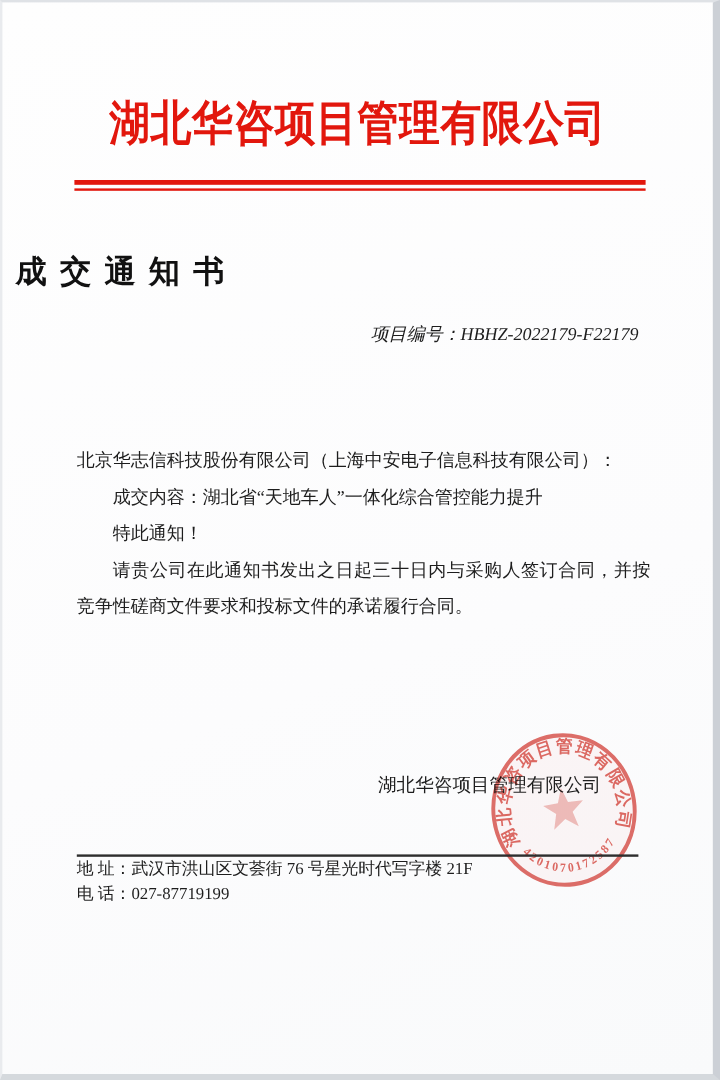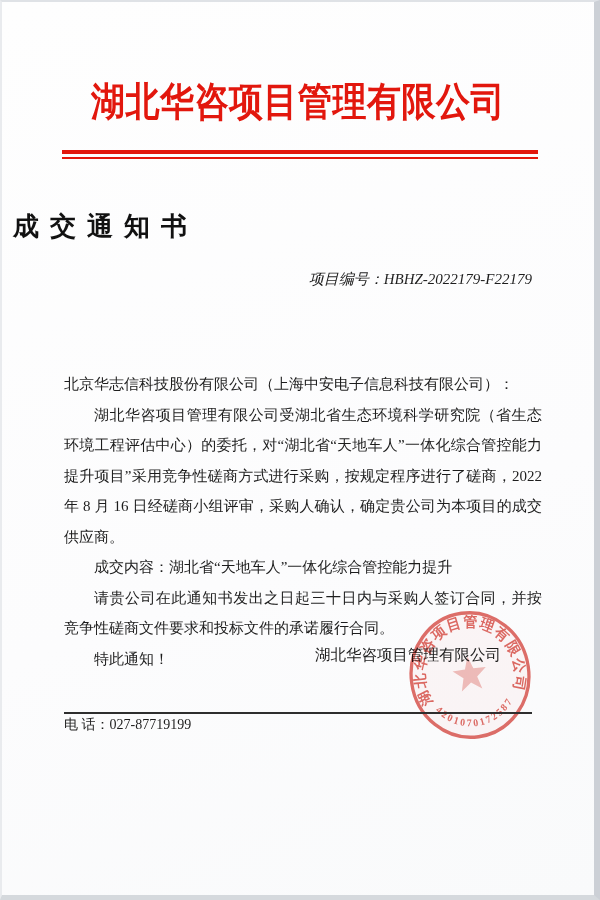--- a/index.html
+++ b/index.html
@@ -71,24 +71,23 @@
   <div class="rule"></div>
 
   <div class="title">成交通知书</div>
 
   <div class="meta">
     <div><span>项目编号：</span><span>HBHZ-2022179-F22179</span></div>
   </div>
 
   <div class="doc-body">
     <p>北京华志信科技股份有限公司（上海中安电子信息科技有限公司）：</p>
-    <p class="indent">湖北华咨项目管理有限公司受湖北省生态环境科学研究院（省生态环境工程评估中心）的委托，对“湖北省“天地车人”一体化综合管控能力提升项目”采用竞争性磋商方式进行采购，按规定程序进行了磋商，2022 年 8 月 16 日经磋商小组评审，采购人确认，确定贵公司为本项目的成交供应商。</p>
     <p class="indent gap">成交内容：湖北省“天地车人”一体化综合管控能力提升</p>
+    <p class="indent gap">特此通知！</p>
     <p class="indent gap">请贵公司在此通知书发出之日起三十日内与采购人签订合同，并按竞争性磋商文件要求和投标文件的承诺履行合同。</p>
-    <p class="indent gap">特此通知！</p>
   </div>
 
   <div class="signature">
     <div>湖北华咨项目管理有限公司</div>
   </div>
 
   <svg class="stamp" viewBox="0 0 124 124" aria-hidden="true">
     <defs>
       <path id="arcTop" d="M 20.7,77.0 A 44,44 0 1 1 103.3,77.0"></path>
       <path id="arcBot" d="M 23.5,89.0 A 47,47 0 0 0 100.5,89.0"></path>
@@ -98,16 +97,17 @@
       <textPath href="#arcTop" startOffset="50%" text-anchor="middle">湖北华咨项目管理有限公司</textPath>
     </text>
     <path d="M62,45 L66.1,56.3 L78.2,56.7 L68.7,64.2 L72,75.8 L62,69 L52,75.8 L55.3,64.2 L45.8,56.7 L57.9,56.3 Z" fill="#e37f78" opacity="0.55"></path>
     <text font-size="9.5" fill="#dc5a52" letter-spacing="2" font-weight="bold">
       <textPath href="#arcBot" startOffset="50%" text-anchor="middle">4201070172587</textPath>
     </text>
   </svg>
 
   <div class="footer">
     <div class="footer-rule"></div>
+    <div class="footer-line"><span>地 址：</span><span>武汉市洪山区文荟街 76 号星光时代写字楼 21F</span></div>
     <div class="footer-line"><span>电 话：</span><span>027-87719199</span></div>
   </div>
 
 </div>
 
 </body></html>

